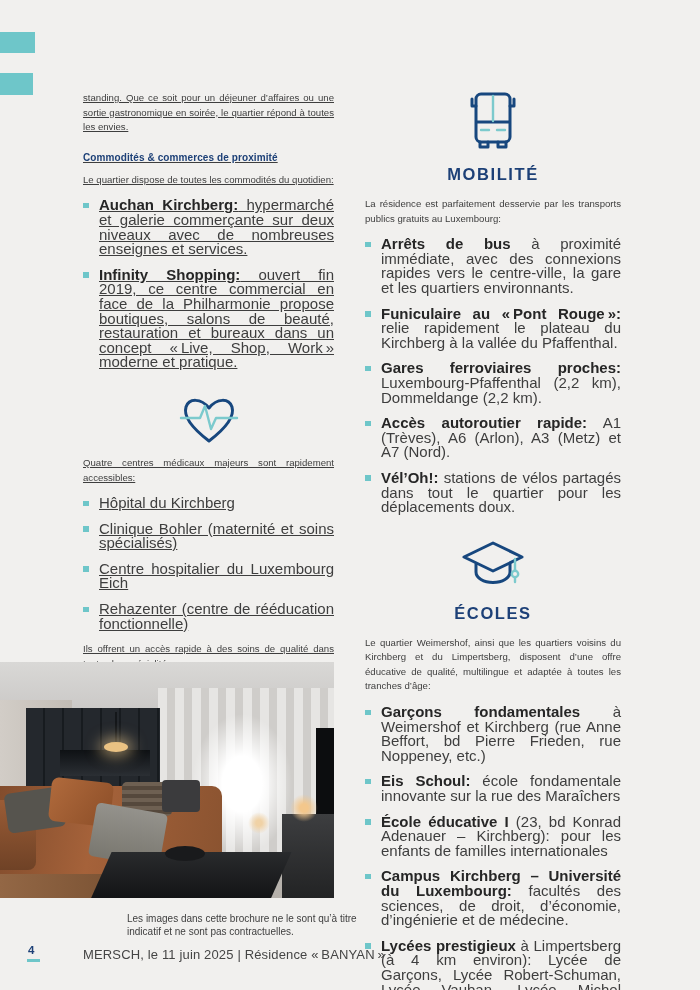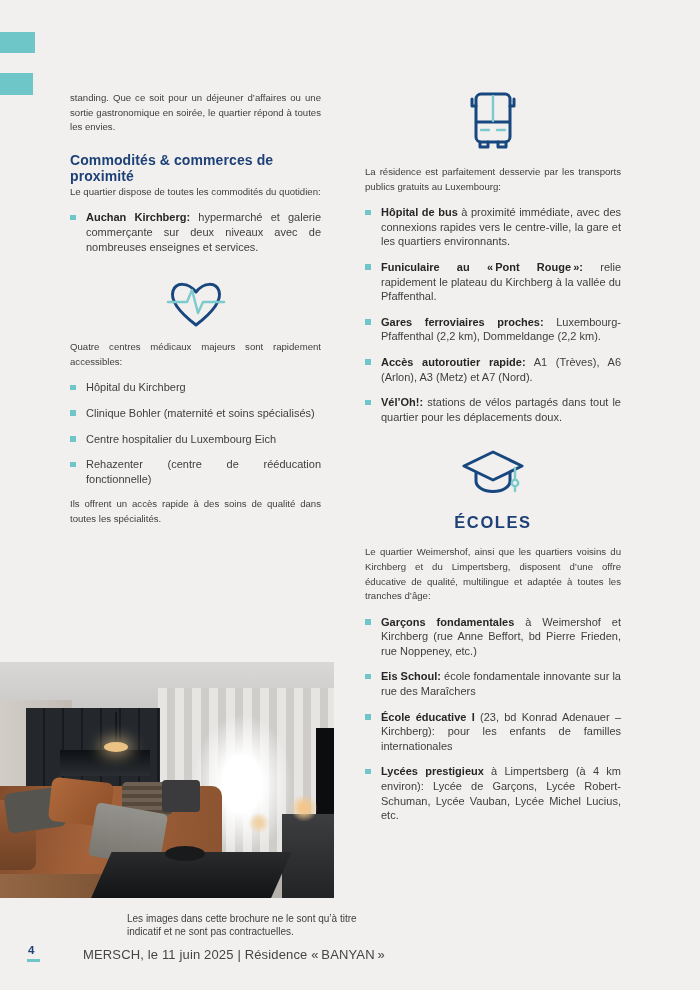--- a/index.html
+++ b/index.html
@@ -7,41 +7,41 @@
     position:relative; width:700px; height:990px; margin:0 auto;
     background:#f1f0ee; overflow:hidden;
     font-family:"Liberation Sans","DejaVu Sans",sans-serif;
     color:#3e3e3e;
   }
   .deco { position:absolute; left:0; background:#6ec6c9; }
   .deco1 { top:32px; width:35px; height:21px; }
   .deco2 { top:73px; width:33px; height:22px; }
 
   .col { position:absolute; top:91px; }
-  .col-left  { left:70px;  width:251px; }
+  .col-left  { left:83px;  width:251px;text-decoration:underline; }
   .col-right { left:365px; width:256px; top:91px; }
 
   .body {
     font-size:9.6px; line-height:14.6px; text-align:justify;
     margin:0 0 11px 0;
   }
   .b { font-weight:bold; color:#262626; }
 
   h3.subhead {
-    font-size:14px; font-weight:bold; color:#1d4077;
-    margin:17px 0 1px 0; letter-spacing:0.1px;
+    font-size:10px; font-weight:bold; color:#1d4077;
+    margin:17px 0 10px 0; letter-spacing:0.1px;
   }
   h2.section {
     font-size:16.5px; font-weight:bold; color:#1d4077;
     letter-spacing:1.6px; text-align:center; margin:6px 0 13px 0;
   }
   ul.bullets { list-style:none; margin:0 0 2px 0; padding:0; }
   ul.bullets li {
     position:relative; padding-left:16px; margin:0 0 11px 0;
-    font-size:11px; line-height:14.6px; text-align:justify;
+    font-size:15px; line-height:14.6px; text-align:justify;
   }
   ul.bullets li::before {
     content:""; position:absolute; left:0; top:4.5px;
     width:5.5px; height:5.5px; background:#6ec6c9;
   }
   .icon-wrap { text-align:center; }
   .icon-wrap.sante { margin:21px 0 4px 0; }
   .icon-wrap.mobilite { margin:0 0 8px 0; }
   .icon-wrap.ecoles { margin:24px 0 4px 0; }
 
@@ -121,20 +121,21 @@
   <div class="deco deco1"></div>
   <div class="deco deco2"></div>
 
   <div class="col col-left">
     <p class="body">standing. Que ce soit pour un déjeuner d’affaires ou une sortie gastronomique en soirée, le quartier répond à toutes les envies.</p>
 
     <h3 class="subhead">Commodités &amp; commerces de proximité</h3>
     <p class="body">Le quartier dispose de toutes les commodités du quotidien:</p>
     <ul class="bullets">
       <li><span class="b">Auchan Kirchberg:</span><span> hypermarché et galerie commerçante sur deux niveaux avec de nombreuses enseignes et services.</span></li>
+      <li><span class="b">Infinity Shopping:</span><span> ouvert fin 2019, ce centre commercial en face de la Philharmonie propose boutiques, salons de beauté, restauration et bureaux dans un concept « Live, Shop, Work » moderne et pratique.</span></li>
     </ul>
 
     <div class="icon-wrap sante">
       <svg width="62" height="57" viewBox="0 0 62 57">
         <path class="navy" stroke-width="3.4" d="M31 50 C14 37 5 26 8 16 C11 7 23 7 31 17 C39 7 51 7 54 16 C57 26 48 37 31 50 Z"></path>
         <path class="teal" d="M3 27 H22 L27 15 L33 38 L38 27 H59"></path>
       </svg>
     </div>
     <p class="body">Quatre centres médicaux majeurs sont rapidement accessibles:</p>
     <ul class="bullets">
@@ -153,23 +154,24 @@
         <path class="navy" stroke-width="2.6" d="M11 15 H7 V8"></path>
         <path class="navy" stroke-width="2.6" d="M45 15 H49 V8"></path>
         <line class="navy" stroke-width="2.6" x1="12" y1="31" x2="44" y2="31"></line>
         <line class="teal" stroke-width="2" x1="28" y1="5" x2="28" y2="30"></line>
         <line class="teal" x1="16" y1="39" x2="24" y2="39"></line>
         <line class="teal" x1="32" y1="39" x2="40" y2="39"></line>
         <path class="navy" stroke-width="2.6" d="M15 51 v5 h8 v-5"></path>
         <path class="navy" stroke-width="2.6" d="M33 51 v5 h8 v-5"></path>
       </svg>
     </div>
+    <h2 class="section">MOBILITÉ</h2>
     <p class="body">La résidence est parfaitement desservie par les transports publics gratuits au Luxembourg:</p>
     <ul class="bullets">
-      <li><span class="b">Hôpital de bus</span><span> à proximité immédiate, avec des connexions rapides vers le centre-ville, la gare et les quartiers environnants.</span></li>
+      <li><span class="b">Arrêts de bus</span><span> à proximité immédiate, avec des connexions rapides vers le centre-ville, la gare et les quartiers environnants.</span></li>
       <li><span class="b">Funiculaire au « Pont Rouge »:</span><span> relie rapidement le plateau du Kirchberg à la vallée du Pfaffenthal.</span></li>
       <li><span class="b">Gares ferroviaires proches:</span><span> Luxembourg-Pfaffenthal (2,2 km), Dommeldange (2,2 km).</span></li>
       <li><span class="b">Accès autoroutier rapide:</span><span> A1 (Trèves), A6 (Arlon), A3 (Metz) et A7 (Nord).</span></li>
       <li><span class="b">Vél’Oh!:</span><span> stations de vélos partagés dans tout le quartier pour les déplacements doux.</span></li>
     </ul>
 
     <div class="icon-wrap ecoles">
       <svg width="66" height="55" viewBox="0 0 66 55">
         <path class="navy" d="M33 4 L62 18 L33 32 L4 18 Z"></path>
         <path class="navy" d="M16 25 v8 c0 6 7.6 10.5 17 10.5 s17 -4.5 17 -10.5 v-8"></path>
@@ -177,20 +179,21 @@
         <circle class="teal" stroke-width="2" cx="55" cy="35" r="3.2"></circle>
         <line class="teal" stroke-width="2" x1="55" y1="38.5" x2="55" y2="43"></line>
       </svg>
     </div>
     <h2 class="section">ÉCOLES</h2>
     <p class="body">Le quartier Weimershof, ainsi que les quartiers voisins du Kirchberg et du Limpertsberg, disposent d’une offre éducative de qualité, multilingue et adaptée à toutes les tranches d’âge:</p>
     <ul class="bullets">
       <li><span class="b">Garçons fondamentales</span><span> à Weimershof et Kirchberg (rue Anne Beffort, bd Pierre Frieden, rue Noppeney, etc.)</span></li>
       <li><span class="b">Eis Schoul:</span><span> école fondamentale innovante sur la rue des Maraîchers</span></li>
       <li><span class="b">École éducative I</span><span> (23, bd Konrad Adenauer – Kirchberg): pour les enfants de familles internationales</span></li>
+      <li><span class="b">Campus Kirchberg – Université du Luxembourg:</span><span> facultés des sciences, de droit, d’économie, d’ingénierie et de médecine.</span></li>
       <li><span class="b">Lycées prestigieux</span><span> à Limpertsberg (à 4 km environ): Lycée de Garçons, Lycée Robert-Schuman, Lycée Vauban, Lycée Michel Lucius, etc.</span></li>
     </ul>
   </div>
 
   <div class="photo">
     <div class="ph-ceiling"></div>
     <div class="ph-wall-left"></div>
     <div class="ph-curtain"></div>
     <div class="ph-window-glow"></div>
     <div class="ph-cabinets"></div>

